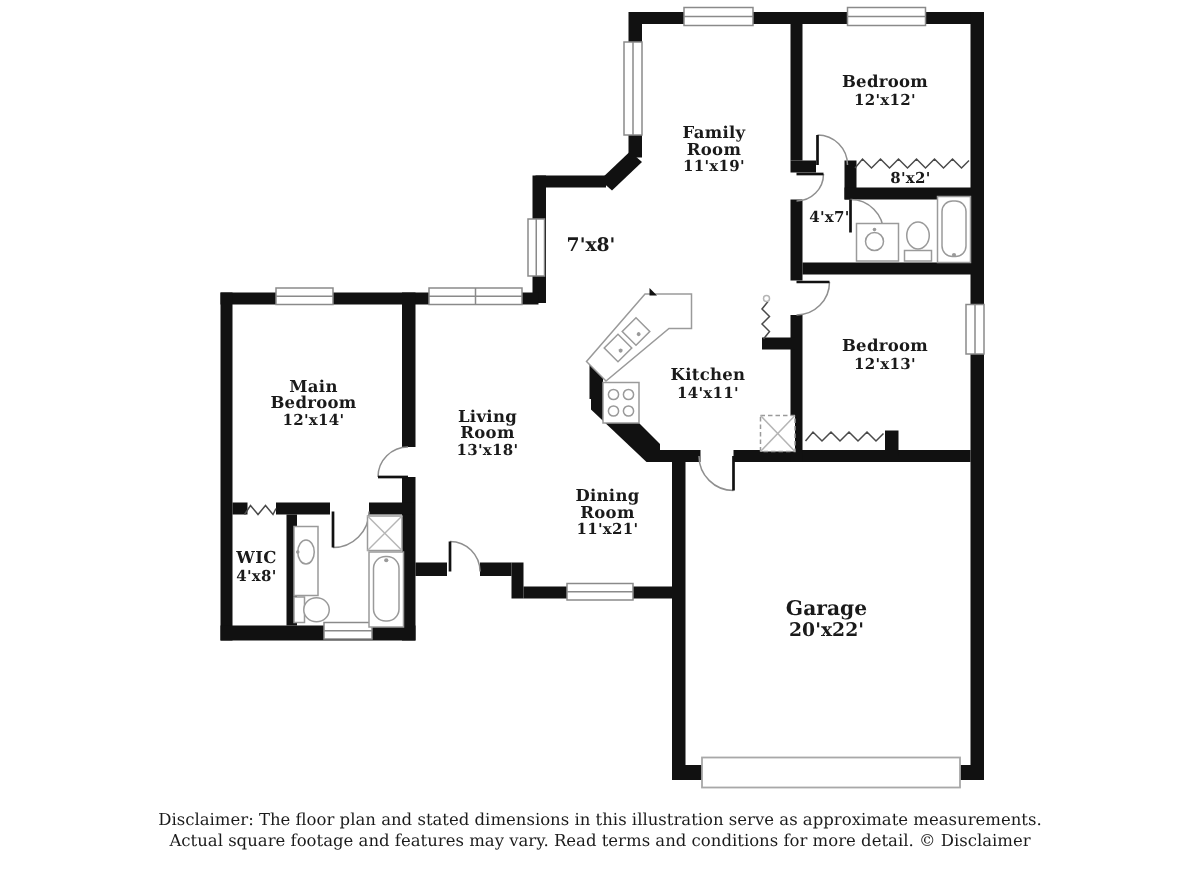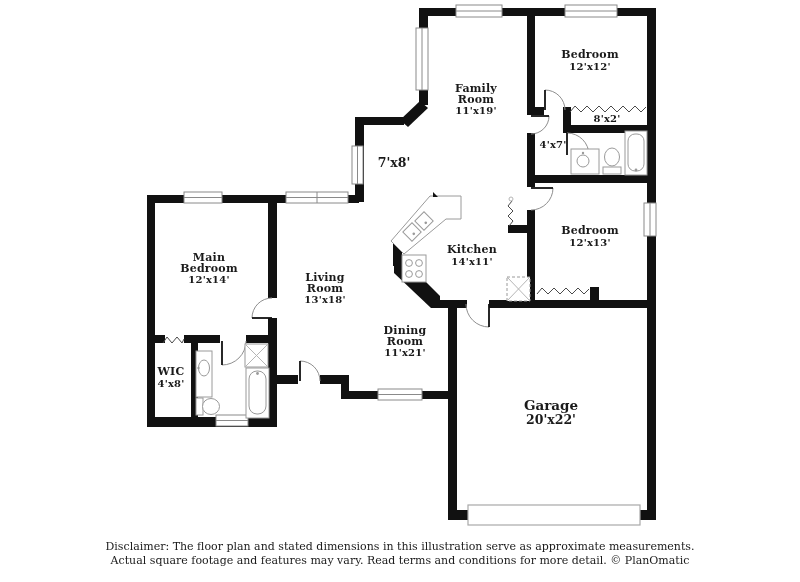--- a/index.html
+++ b/index.html
@@ -258,15 +258,15 @@
       <text class="rname" x="171" y="375">WIC</text>
       <text class="rdims" x="171" y="387">4'x8'</text>
 
       <text class="lgname" x="551" y="410">Garage</text>
       <text class="lgdims" x="551" y="424">20'x22'</text>
     </g>
   </svg>
 
   <div id="disclaimer">
     <div>Disclaimer: The floor plan and stated dimensions in this illustration serve as approximate measurements.</div>
-    <div>Actual square footage and features may vary. Read terms and conditions for more detail. © PlanOmatic</div>
+    <div>Actual square footage and features may vary. Read terms and conditions for more detail. © Disclaimer</div>
   </div>
 </div>
 
 </body></html>

